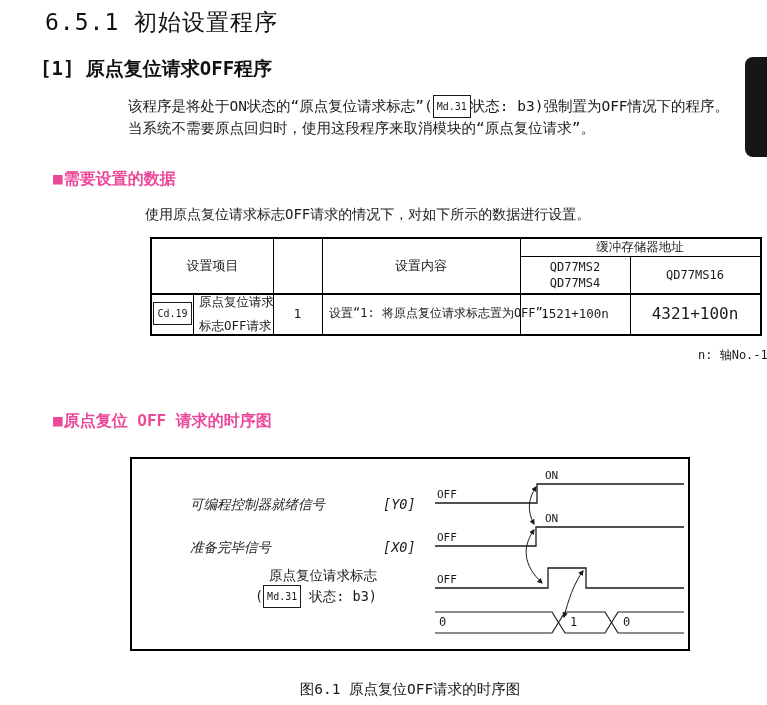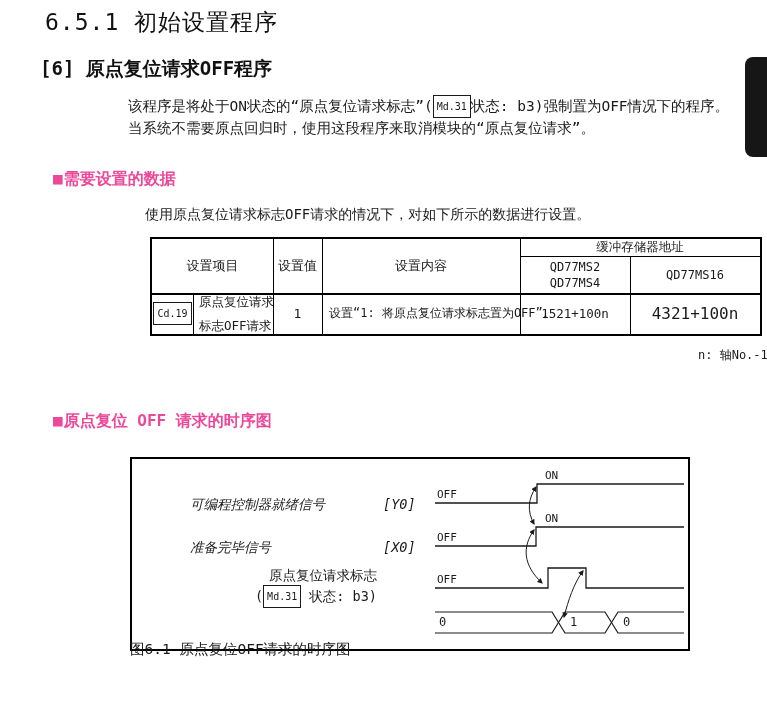--- a/index.html
+++ b/index.html
@@ -23,51 +23,50 @@
              font-size:13px;white-space:nowrap;}
   
   .diagram{position:absolute;left:130px;top:457px;width:556px;height:190px;border:2px solid #000;}
   .diagram svg{position:absolute;left:0;top:0;}
   .dlabel{position:absolute;font-size:13.5px;white-space:nowrap;font-style:italic;}
   .wlabel{position:absolute;font-size:11px;font-family:"DejaVu Sans Mono",monospace;white-space:nowrap;}
   .vlabel{position:absolute;font-size:12px;font-family:"DejaVu Sans Mono",monospace;}
   .flagblock{position:absolute;left:55px;top:106px;width:190px;text-align:right;
              font-size:13.5px;line-height:20px;white-space:nowrap;}
   .cd19row{position:absolute;left:18px;top:151px;font-size:13.5px;white-space:nowrap;}
-  .caption{position:absolute;left:130px;top:640px;width:560px;text-align:left;font-size:14.5px;}
+  .caption{position:absolute;left:130px;top:680px;width:560px;text-align:center;font-size:14.5px;}
   .axisnote{position:absolute;left:698px;top:347px;font-size:12px;white-space:nowrap;}
   .footnote{position:absolute;left:130px;top:368px;font-size:14px;white-space:nowrap;}
 </style>
 </head>
 <body>
 
 <div class="page">
 
   <div class="h1">6.5.1 初始设置程序</div>
-  <div class="h2">[6] 原点复位请求OFF程序</div>
+  <div class="h2">[1] 原点复位请求OFF程序</div>
 
   <div class="intro"><span>该程序是将处于ON状态的“原点复位请求标志”(</span><span class="badge">Md.31</span><span>状态: b3)强制置为OFF情况下的程序。</span><br><span>当系统不需要原点回归时，使用这段程序来取消模块的“原点复位请求”。</span></div>
 
   <div class="chapter-tab"></div>
 
   <div class="h3" style="top:169px"><span class="sq">■</span><span>需要设置的数据</span></div>
 
   <div class="para" style="left:145px;top:206px">使用原点复位请求标志OFF请求的情况下，对如下所示的数据进行设置。</div>
 
   <div class="tbl">
     <div class="vl" style="left:41px;top:54px;height:41px"></div>
     <div class="vl" style="left:121px;top:0;height:95px"></div>
     <div class="vl" style="left:170px;top:0;height:95px"></div>
     <div class="vl" style="left:368px;top:0;height:95px"></div>
     <div class="vl" style="left:478px;top:17px;height:78px"></div>
     <div class="hl" style="left:368px;top:17px;width:240px"></div>
     <div class="hl" style="left:0;top:54px;width:608px;height:2px"></div>
 
     <div class="cell" style="left:0;top:0;width:121px;height:54px">设置项目</div>
-    <div class="cell" style="left:121px;top:0;width:49px;height:54px">设置值</div>
     <div class="cell" style="left:170px;top:0;width:198px;height:54px">设置内容</div>
     <div class="cell" style="left:368px;top:0;width:240px;height:17px;font-size:12.5px">缓冲存储器地址</div>
     <div class="cell" style="left:368px;top:17px;width:110px;height:37px;flex-direction:column;font-size:12px;line-height:16px">
         <span>QD77MS2</span>
         <span>QD77MS4</span>
       </div>
     <div class="cell" style="left:478px;top:17px;width:130px;height:37px;font-size:12px">QD77MS16</div>
 
     <div class="cell" style="left:0;top:54px;width:41px;height:41px">
         <span class="badge">Cd.19</span>

